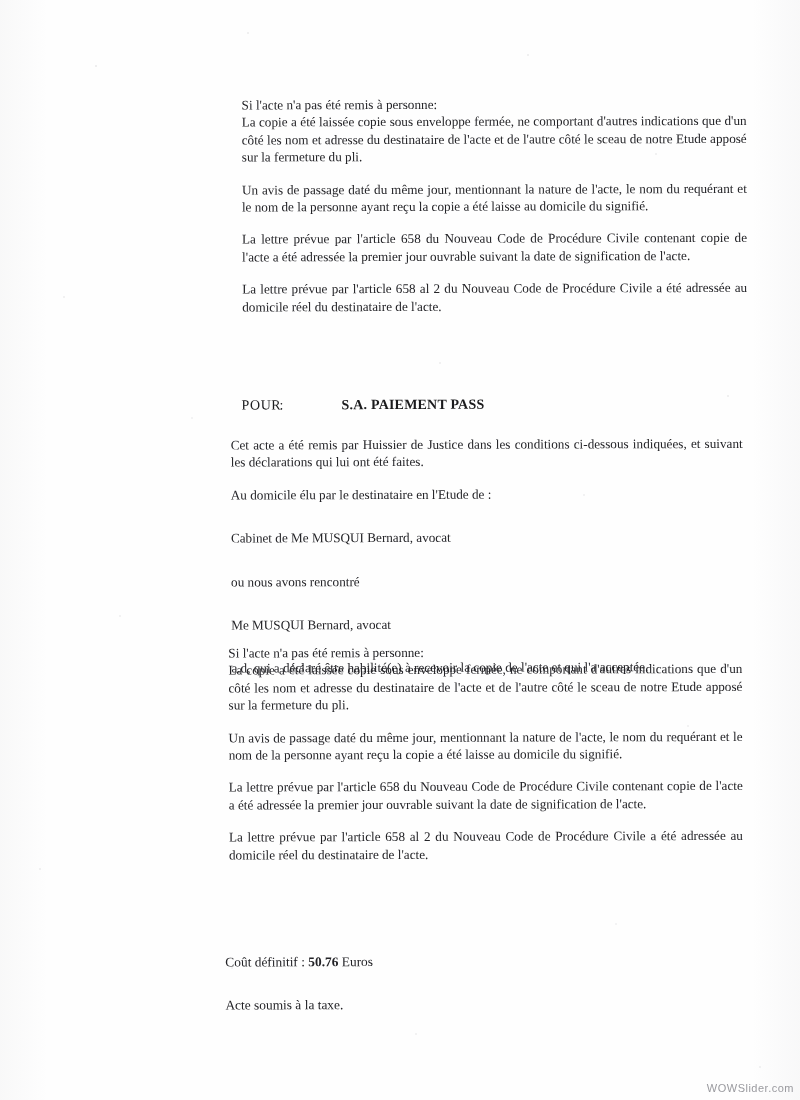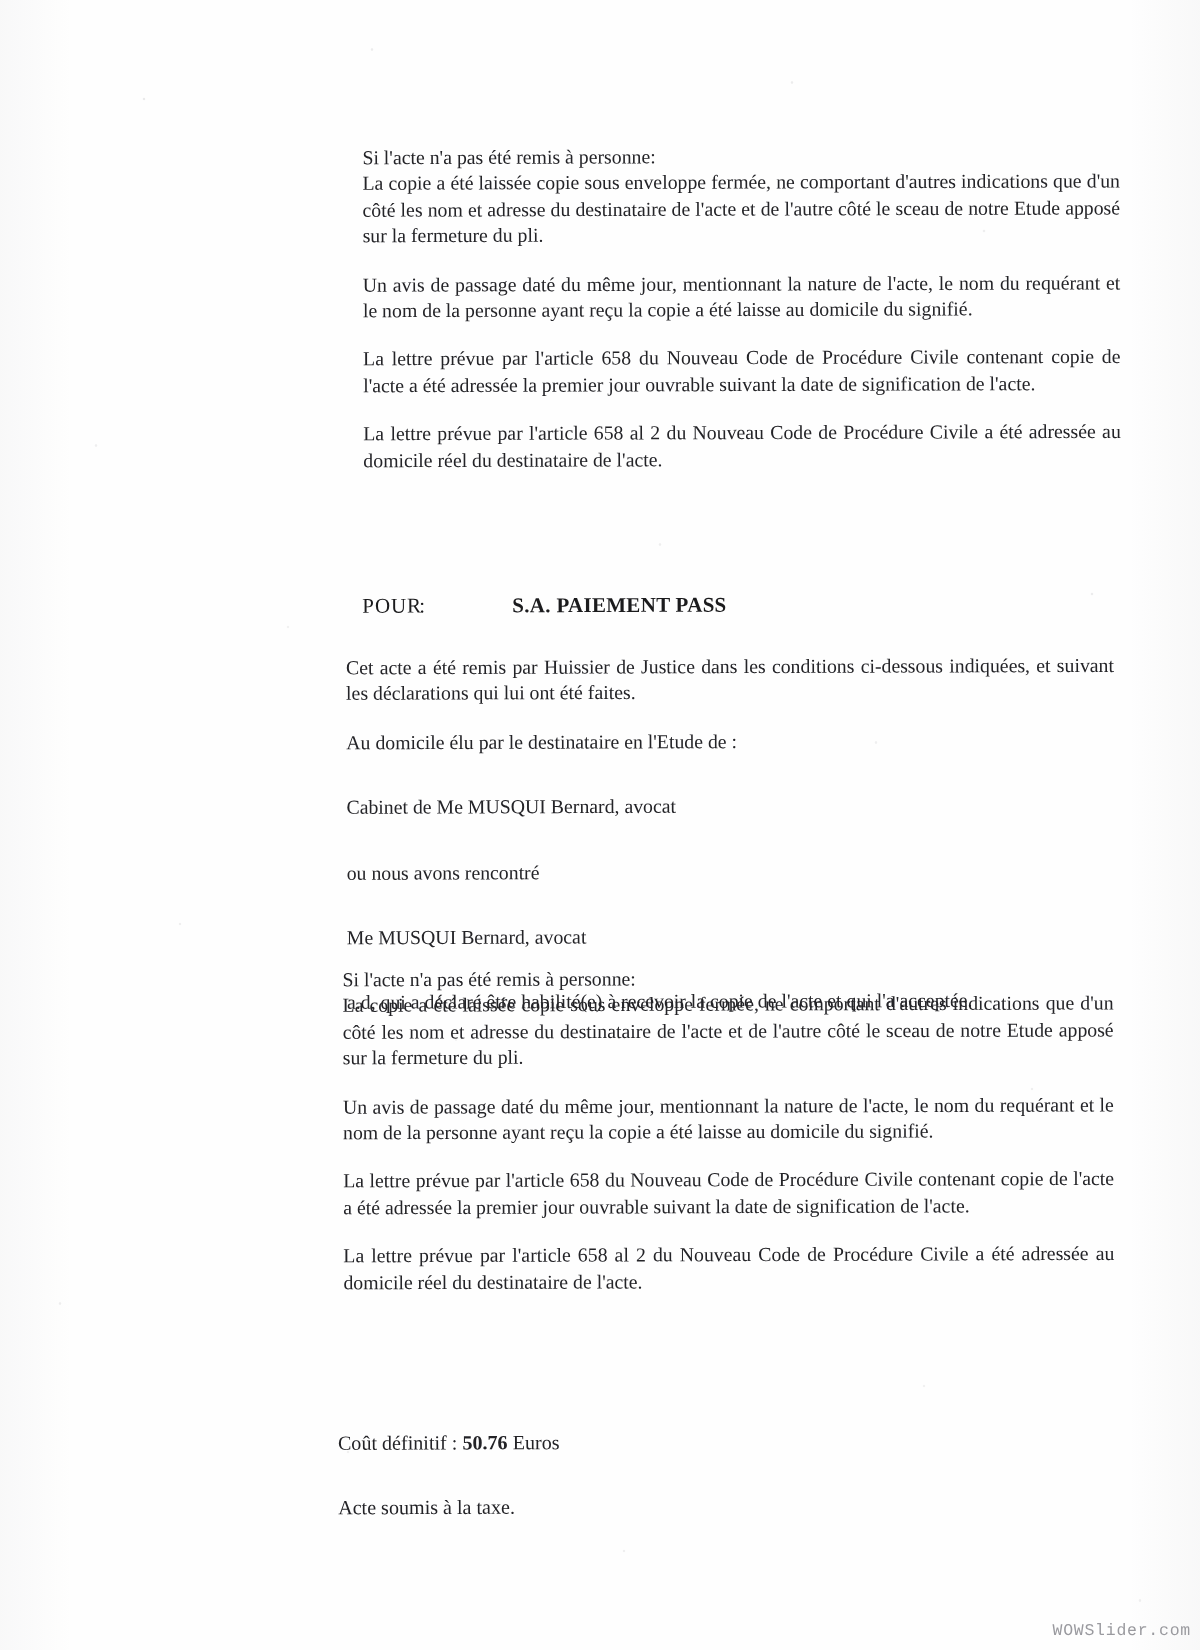--- a/index.html
+++ b/index.html
@@ -148,21 +148,21 @@
     color: #232327;
   }
   #cost-line { margin: 0 0 26px 0; }
   #cost-amount { font-weight: bold; }
 
   
   #watermark {
     position: absolute;
     right: 6px;
     bottom: 6px;
-    font-family: Liberation Mono, monospace;
+    font-family: Liberation Sans, sans-serif;
     font-size: 11px;
     letter-spacing: 0.5px;
     color: #9a9a9f;
     user-select: none;
   }
 </style>
 </head>
 <body>
 
 <div class="page">

